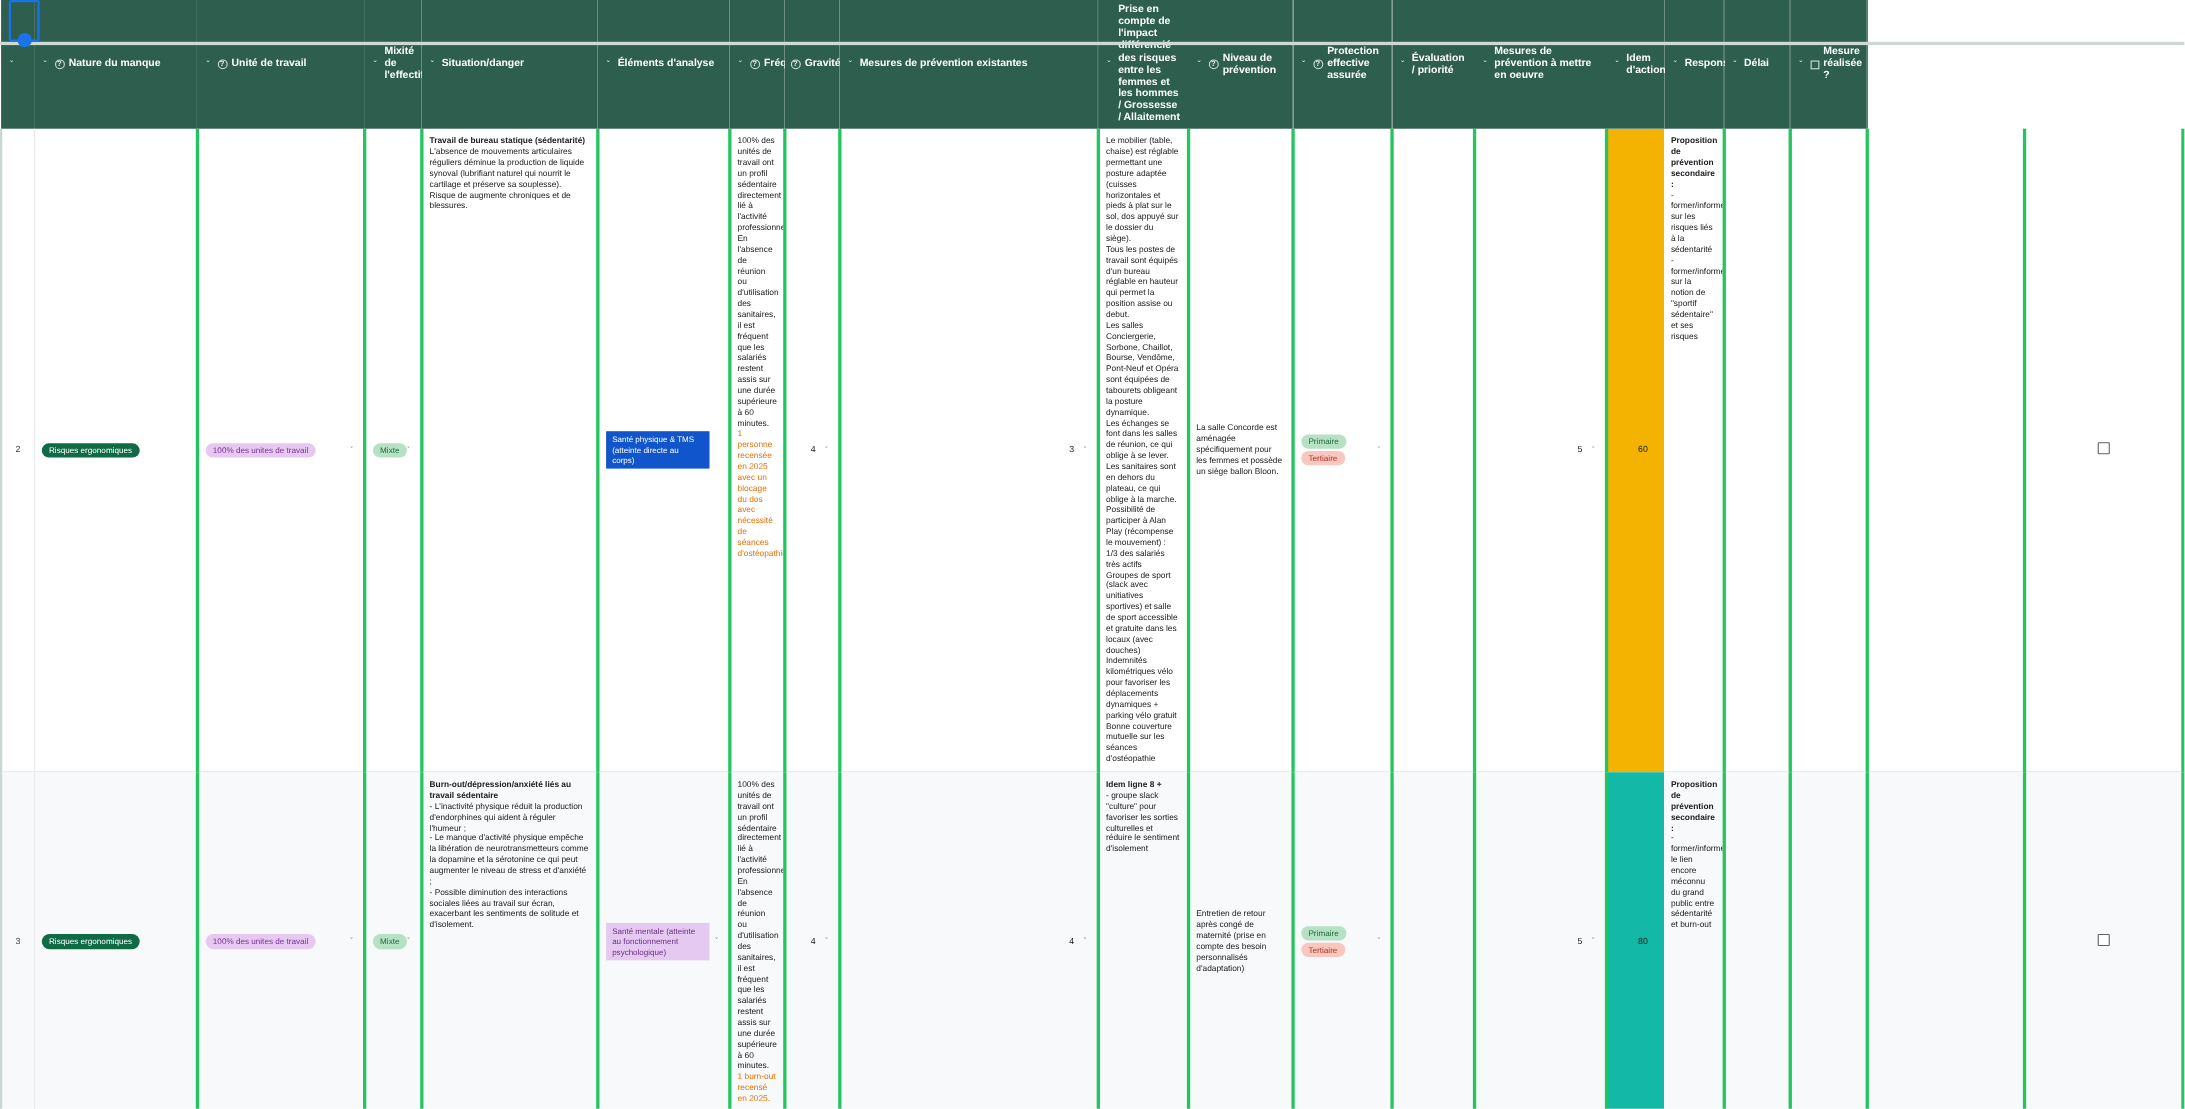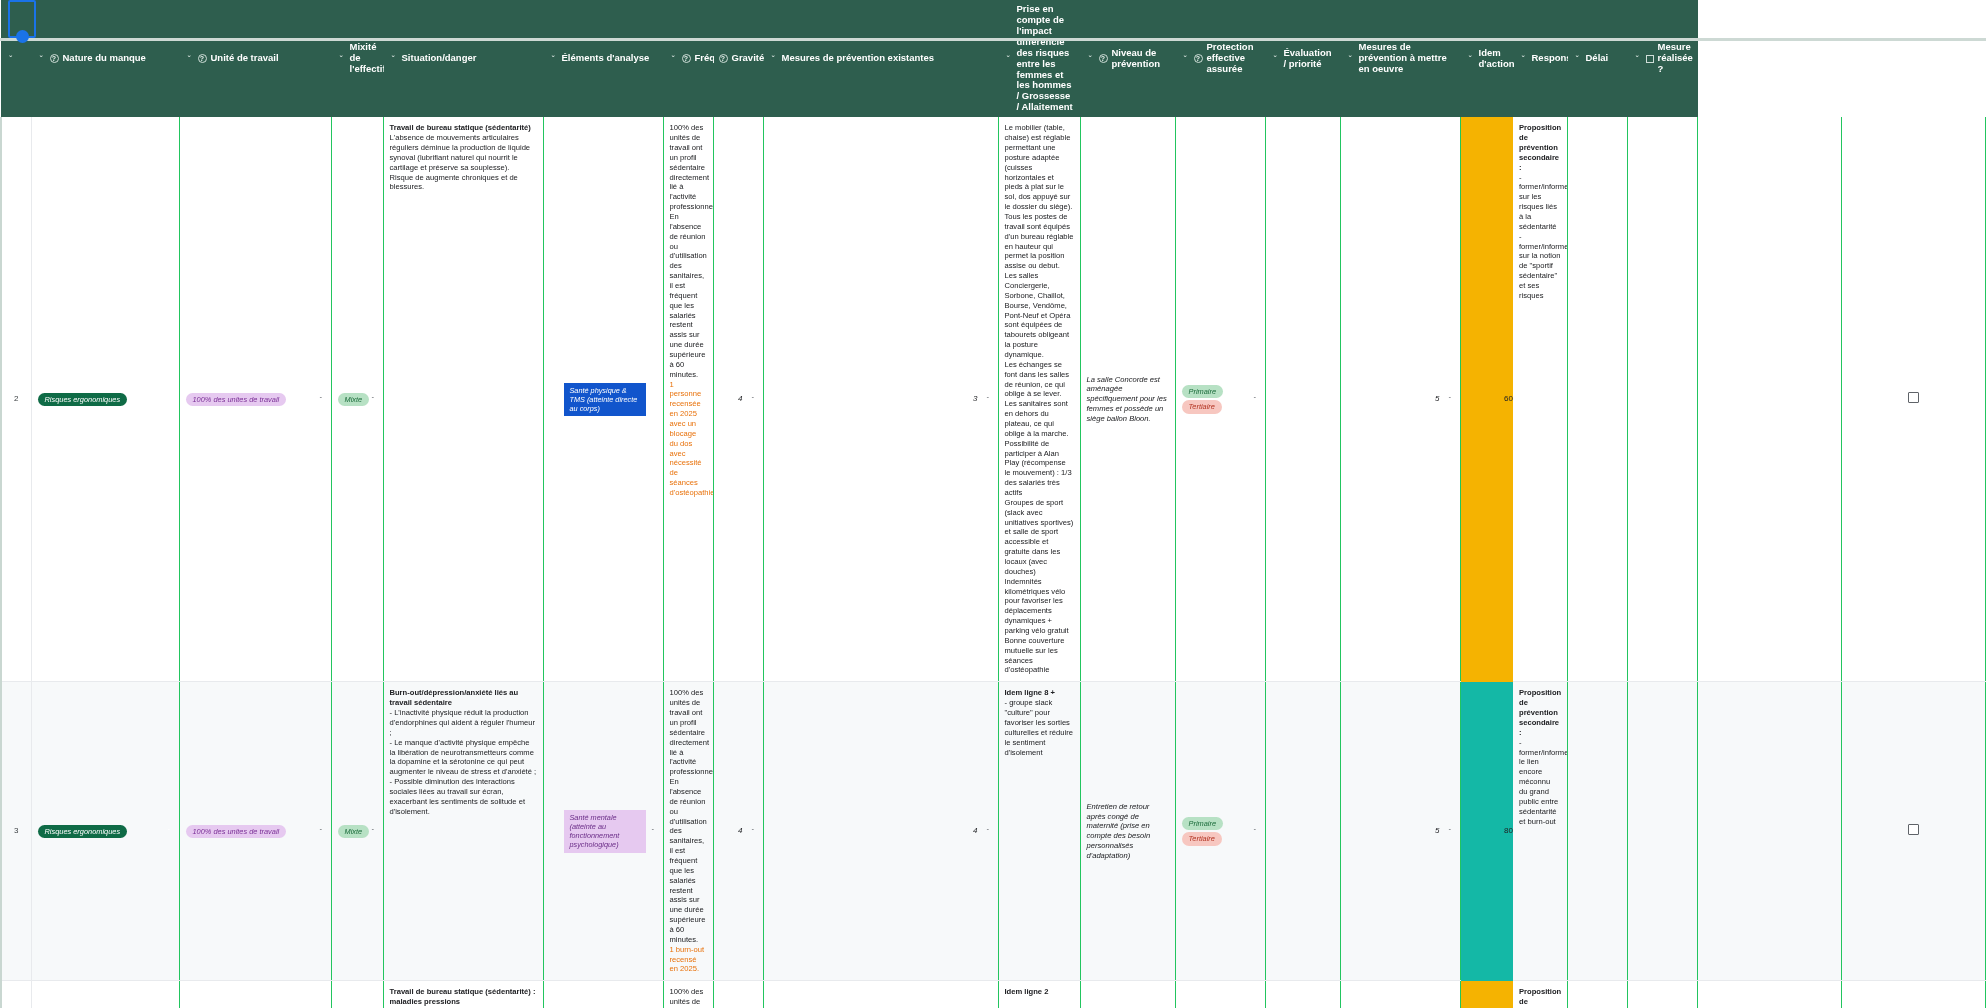--- a/index.html
+++ b/index.html
@@ -70,39 +70,39 @@
   th.col-rownum { width: 30px; background: #2e5e4e; }
 
   
   tbody td {
     vertical-align: top;
     padding: 6px 6px;
     font-size: 7.6px;
     line-height: 1.3;
     color: #202124;
     border-bottom: 1px solid #e8eaed;
-    border-right: 1px solid #22c55e;
+    border-right: 3px solid #22c55e;
     background: #ffffff;
     overflow: hidden;
   }
   tbody tr.alt td { background: #f7f9fa; }
 
   td.rownum {
     width: 30px;
     text-align: center;
     font-size: 8px;
     color: #3c4043;
     vertical-align: middle;
     background: #ffffff;
     border-right: 1px solid #e8eaed;
     border-left: 2px solid #c9d7d1;
   }
   tr.alt td.rownum { background: #f7f9fa; }
 
-  .mid { vertical-align: middle !important; font-style: italic; }
+  .mid { vertical-align: middle !important; }
   .ctr { text-align: center; }
 
   
   .chip {
     display: inline-block;
     border-radius: 9px;
     padding: 2px 7px;
     font-size: 7.4px;
     line-height: 1.25;
     margin: 1px 2px 1px 0;
@@ -110,21 +110,20 @@
     font-weight: normal;
   }
   .chip-block {
     display: inline-block;
     border-radius: 0;
     padding: 3px 6px;
     font-size: 7.3px;
     line-height: 1.25;
     white-space: normal;
     max-width: 100%;
-    margin-left: 14px;
   }
   .cell-select {
     display: flex;
     align-items: center;
     gap: 3px;
     width: 100%;
   }
   .cell-select .grow { flex: 1 1 auto; min-width: 0; }
   .caret {
     flex: 0 0 auto;
@@ -146,21 +145,21 @@
 
   
   td.score {
     text-align: right;
     font-size: 8px;
     font-weight: normal;
     color: #202124;
     vertical-align: middle;
     border-right: none;
     border-bottom: none;
-    padding-right: 0;
+    padding-right: 15px;
   }
 
   .title-line { font-weight: bold; }
   .orange-note { color: #e8710a; }
 
   .checkbox {
     width: 11px; height: 11px;
     border: 1.4px solid #5f6368;
     border-radius: 1px;
     display: inline-block;

